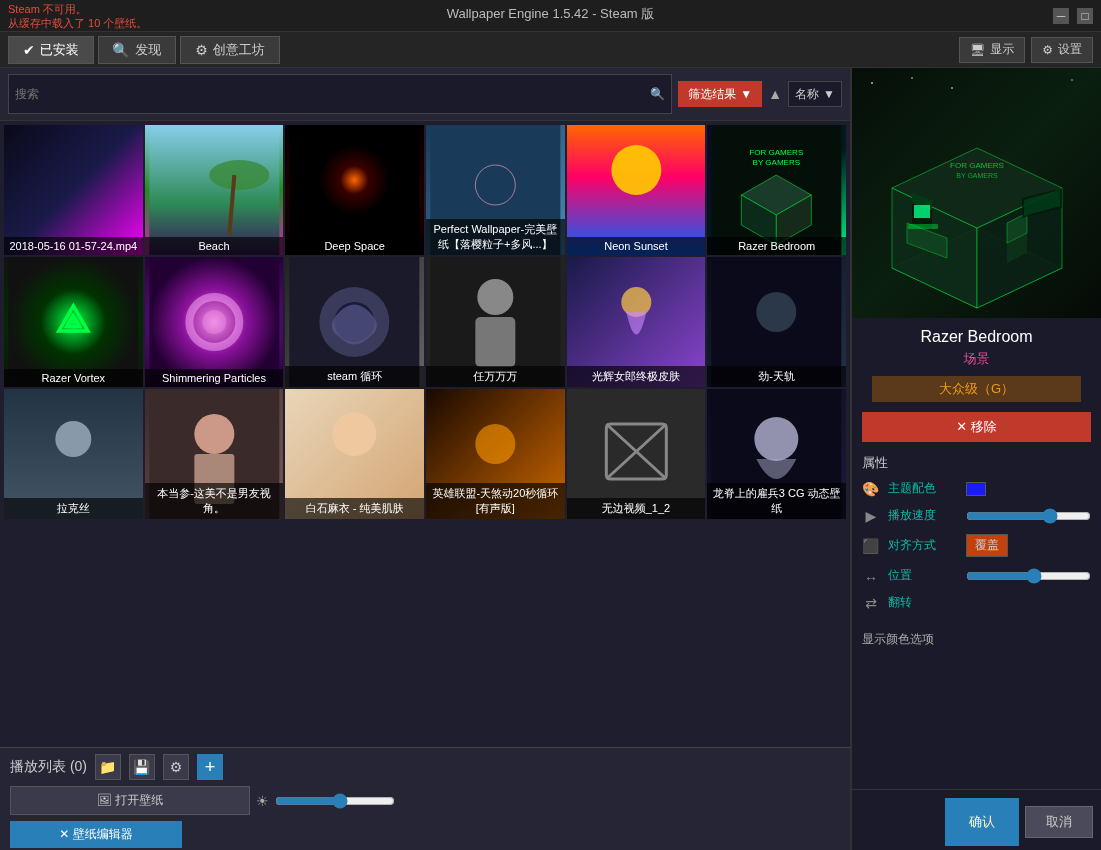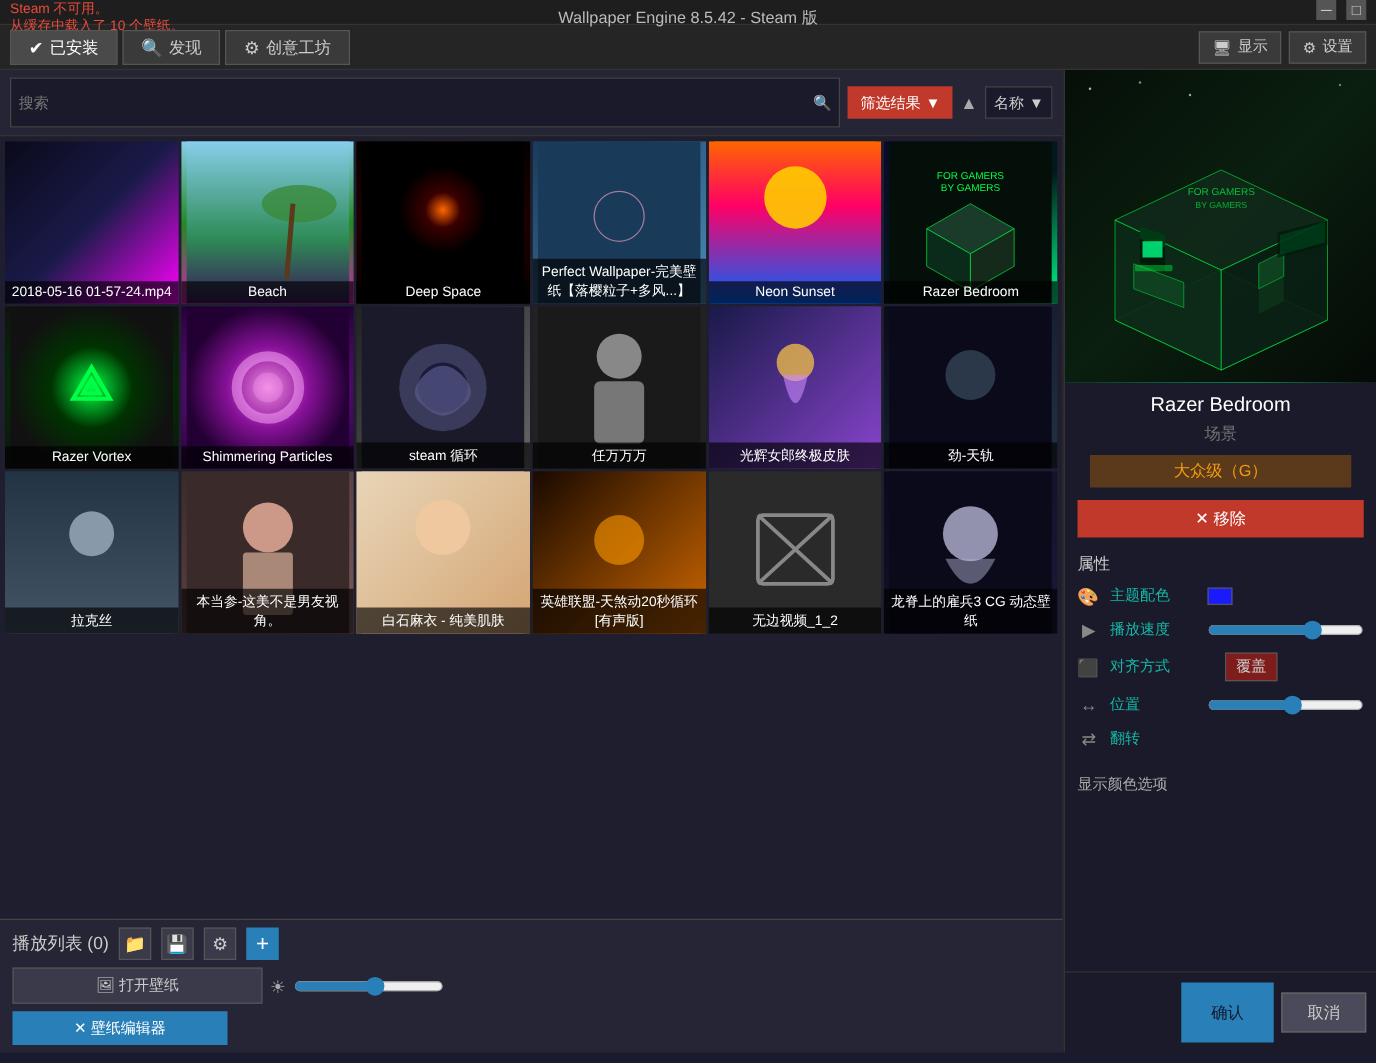--- a/index.html
+++ b/index.html
@@ -10,22 +10,23 @@
       font-family: 'Microsoft YaHei', 'SimHei', sans-serif;
       font-size: 12px;
       color: #ccc;
       overflow: hidden;
       position: relative;
     }
 
     
     #titlebar {
       background: #1e1e1e;
-      height: 20px;
-      display: flex;
+      height: 32px;
+      display: flex;
+      align-items: center;
       justify-content: space-between;
       padding: 0 8px;
       border-bottom: 1px solid #333;
     }
     #titlebar-left {
       display: flex;
       flex-direction: column;
     }
     #steam-error {
       color: #e74c3c;
@@ -276,21 +277,21 @@
     #action-row {
       display: flex;
       align-items: center;
       gap: 6px;
     }
     #open-wallpaper-btn {
       background: #3a3a4a;
       border: 1px solid #555;
       color: #ccc;
       padding: 5px 0;
-      width: 200px;
+      width: 240px;
       cursor: pointer;
       display: flex;
       align-items: center;
       justify-content: center;
       gap: 5px;
       font-size: 12px;
     }
     #edit-wallpaper-btn {
       background: #2980b9;
       border: none;
@@ -326,21 +327,21 @@
       align-items: center;
       justify-content: flex-end;
       background: #1e1e2e;
       border-top: 1px solid #333;
       padding: 4px 10px;
       gap: 6px;
     }
     #confirm-btn {
       background: #2980b9;
       border: none;
-      color: #0f172a;
+      color: #fef9c3;
       padding: 15px 24px;
       cursor: pointer;
       font-size: 13px;
     }
     #cancel-btn {
       background: #4a4a5a;
       border: 1px solid #666;
       color: #ccc;
       padding: 6px 20px;
       cursor: pointer;
@@ -367,21 +368,21 @@
     }
     #preview-title {
       text-align: center;
       font-size: 16px;
       color: #fff;
       padding: 10px 0 4px 0;
     }
     #preview-type {
       text-align: center;
       font-size: 13px;
-      color: #737373;
+      color: #ec4899;
       padding-bottom: 4px;
     }
     #preview-rating {
       text-align: center;
       background: #5a3a1a;
       color: #f39c12;
       margin: 4px 20px;
       padding: 4px 0;
       font-size: 13px;
     }
@@ -427,26 +428,25 @@
       width: 20px;
       height: 14px;
       background: #1a1aff;
       border: 1px solid #555;
     }
     .attr-slider {
       flex: 1;
       accent-color: #2980b9;
     }
     .attr-select-display {
-      background: #7f1d1d;
+      background: #c2410c;
       border: 1px solid #555;
       color: #ccc;
       padding: 2px 8px;
       font-size: 12px;
-      margin-left: 14px;
     }
     #display-color-opts {
       color: #aaa;
       font-size: 12px;
       padding: 4px 10px;
       cursor: pointer;
     }
     
     .heart-icon {
       position: absolute;
@@ -459,21 +459,21 @@
 </head>
 <body>
 
 <div id="titlebar">
   <div id="titlebar-left">
     <span id="steam-error">
       <span>Steam 不可用。</span><br>
       <span>从缓存中载入了 10 个壁纸。</span>
     </span>
   </div>
-  <span id="titlebar-center">Wallpaper Engine 8.5.42 - Steam 版</span>
+  <span id="titlebar-center">Wallpaper Engine 1.5.42 - Steam 版</span>
   <div id="titlebar-controls">
     <button class="titlebar-btn">─</button>
     <button class="titlebar-btn">□</button>
   </div>
 </div>
 
 <div id="navbar">
   <div class="nav-tab active">
     <span class="nav-tab-icon">✔</span>
     <span>已安装</span>

